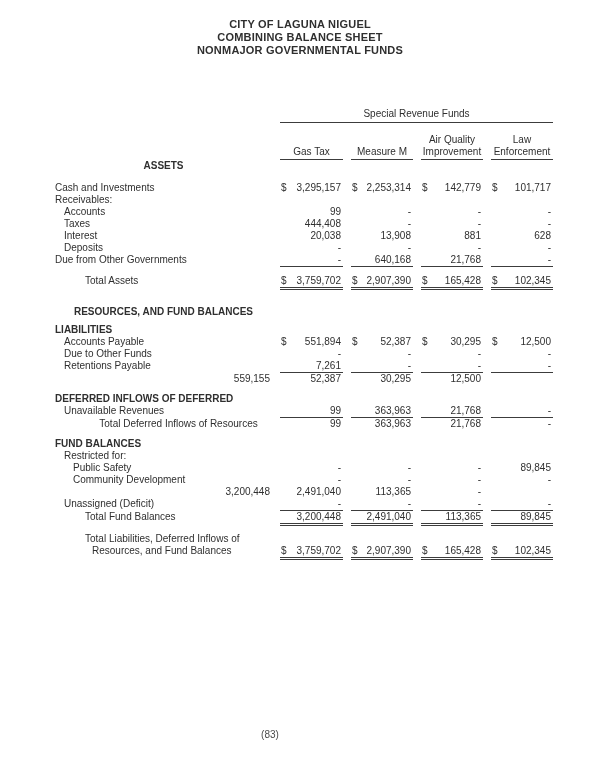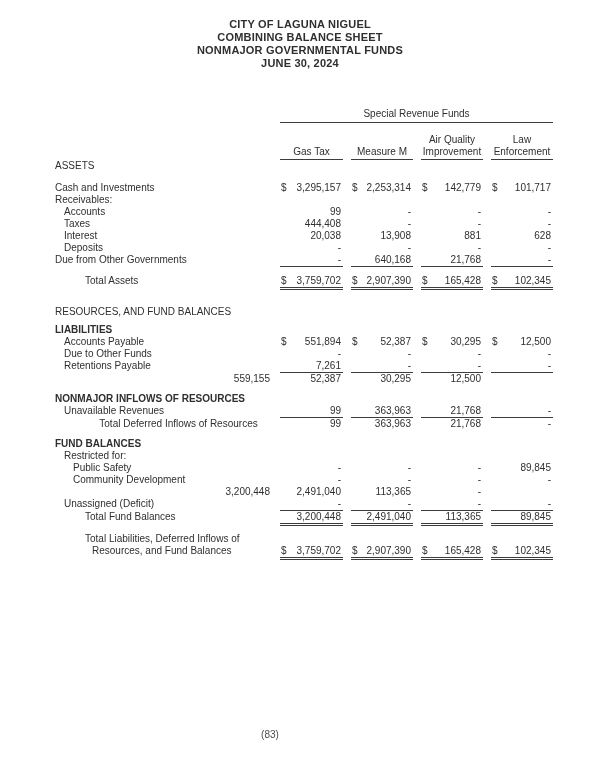--- a/index.html
+++ b/index.html
@@ -13,40 +13,39 @@
   .table-wrap{position:absolute;left:55px;top:108px;width:500px;}
   .trow{display:grid;grid-template-columns:217px 63px 62px 62px 62px;column-gap:8px;
         font-size:10px;line-height:12px;min-height:12px;}
   .group-hd{grid-column:2 / -1;text-align:center;border-bottom:1px solid #3c3c3c;
         padding-bottom:2px;}
   .colhead-row{margin-top:2px;}
   .colhead{display:flex;align-items:flex-end;justify-content:center;text-align:center;
         height:33px;border-bottom:1px solid #3c3c3c;padding-bottom:1px;}
   .lbl{white-space:nowrap;overflow:visible;}
   .bold{font-weight:bold;}
-  .center-bold{font-weight:normal;}
+  .center-bold{font-weight:bold;text-align:center;}
   .val{display:flex;align-items:baseline;}
   .val .dollar{padding-left:1px;}
   .val .num{margin-left:auto;padding-right:2px;}
   .rule-single{border-bottom:1px solid #3c3c3c;}
   .rule-double{border-bottom:3px double #3c3c3c;}
   .spacer{width:100%;}
   .page-num{position:absolute;top:729px;left:0;width:540px;text-align:center;
         font-size:10px;color:#4a4a4a;}
 </style>
 </head>
 <body>
 
 <div class="page">
 
   <div class="title-block">
     <div class="title-line">CITY OF LAGUNA NIGUEL</div>
     <div class="title-line">COMBINING BALANCE SHEET</div>
     <div class="title-line">NONMAJOR GOVERNMENTAL FUNDS</div>
-    <div class="title-line">JUNE 30, 2024</div>
   </div>
 
   <div class="table-wrap">
 
     <div class="trow">
       <div></div>
       <div class="group-hd">Special Revenue Funds</div>
     </div>
 
     <div class="trow colhead-row">
@@ -261,21 +260,21 @@
           </div>
           <div class="val">
             <span class="num">30,295</span>
           </div>
           <div class="val">
             <span class="num">12,500</span>
           </div>
         </div>
         <div class="spacer" style="height: 8px;"></div>
         <div class="trow">
-          <div class="lbl bold" style="padding-left: 0px;">NONMAJOR INFLOWS OF RESOURCES</div>
+          <div class="lbl bold" style="padding-left: 0px;">DEFERRED INFLOWS OF DEFERRED</div>
           <div class="val"></div>
           <div class="val"></div>
           <div class="val"></div>
           <div class="val"></div>
         </div>
         <div class="trow">
           <div class="lbl" style="padding-left: 9px;">Unavailable Revenues</div>
           <div class="val rule-single">
             <span class="num">99</span>
           </div>

